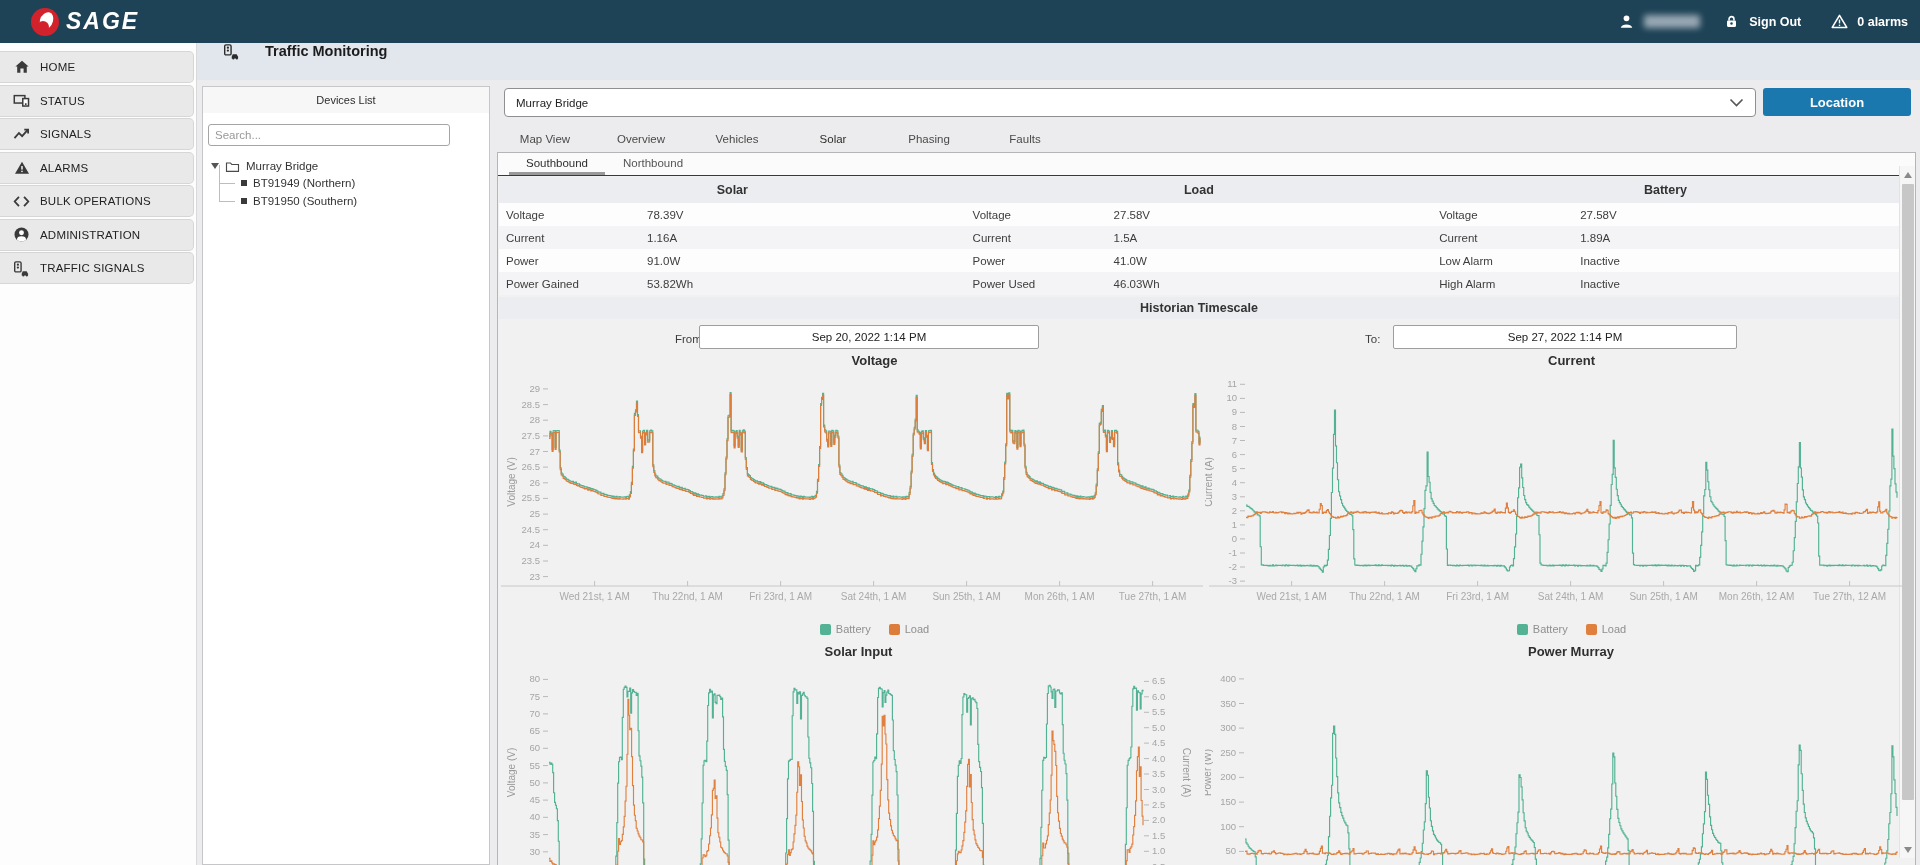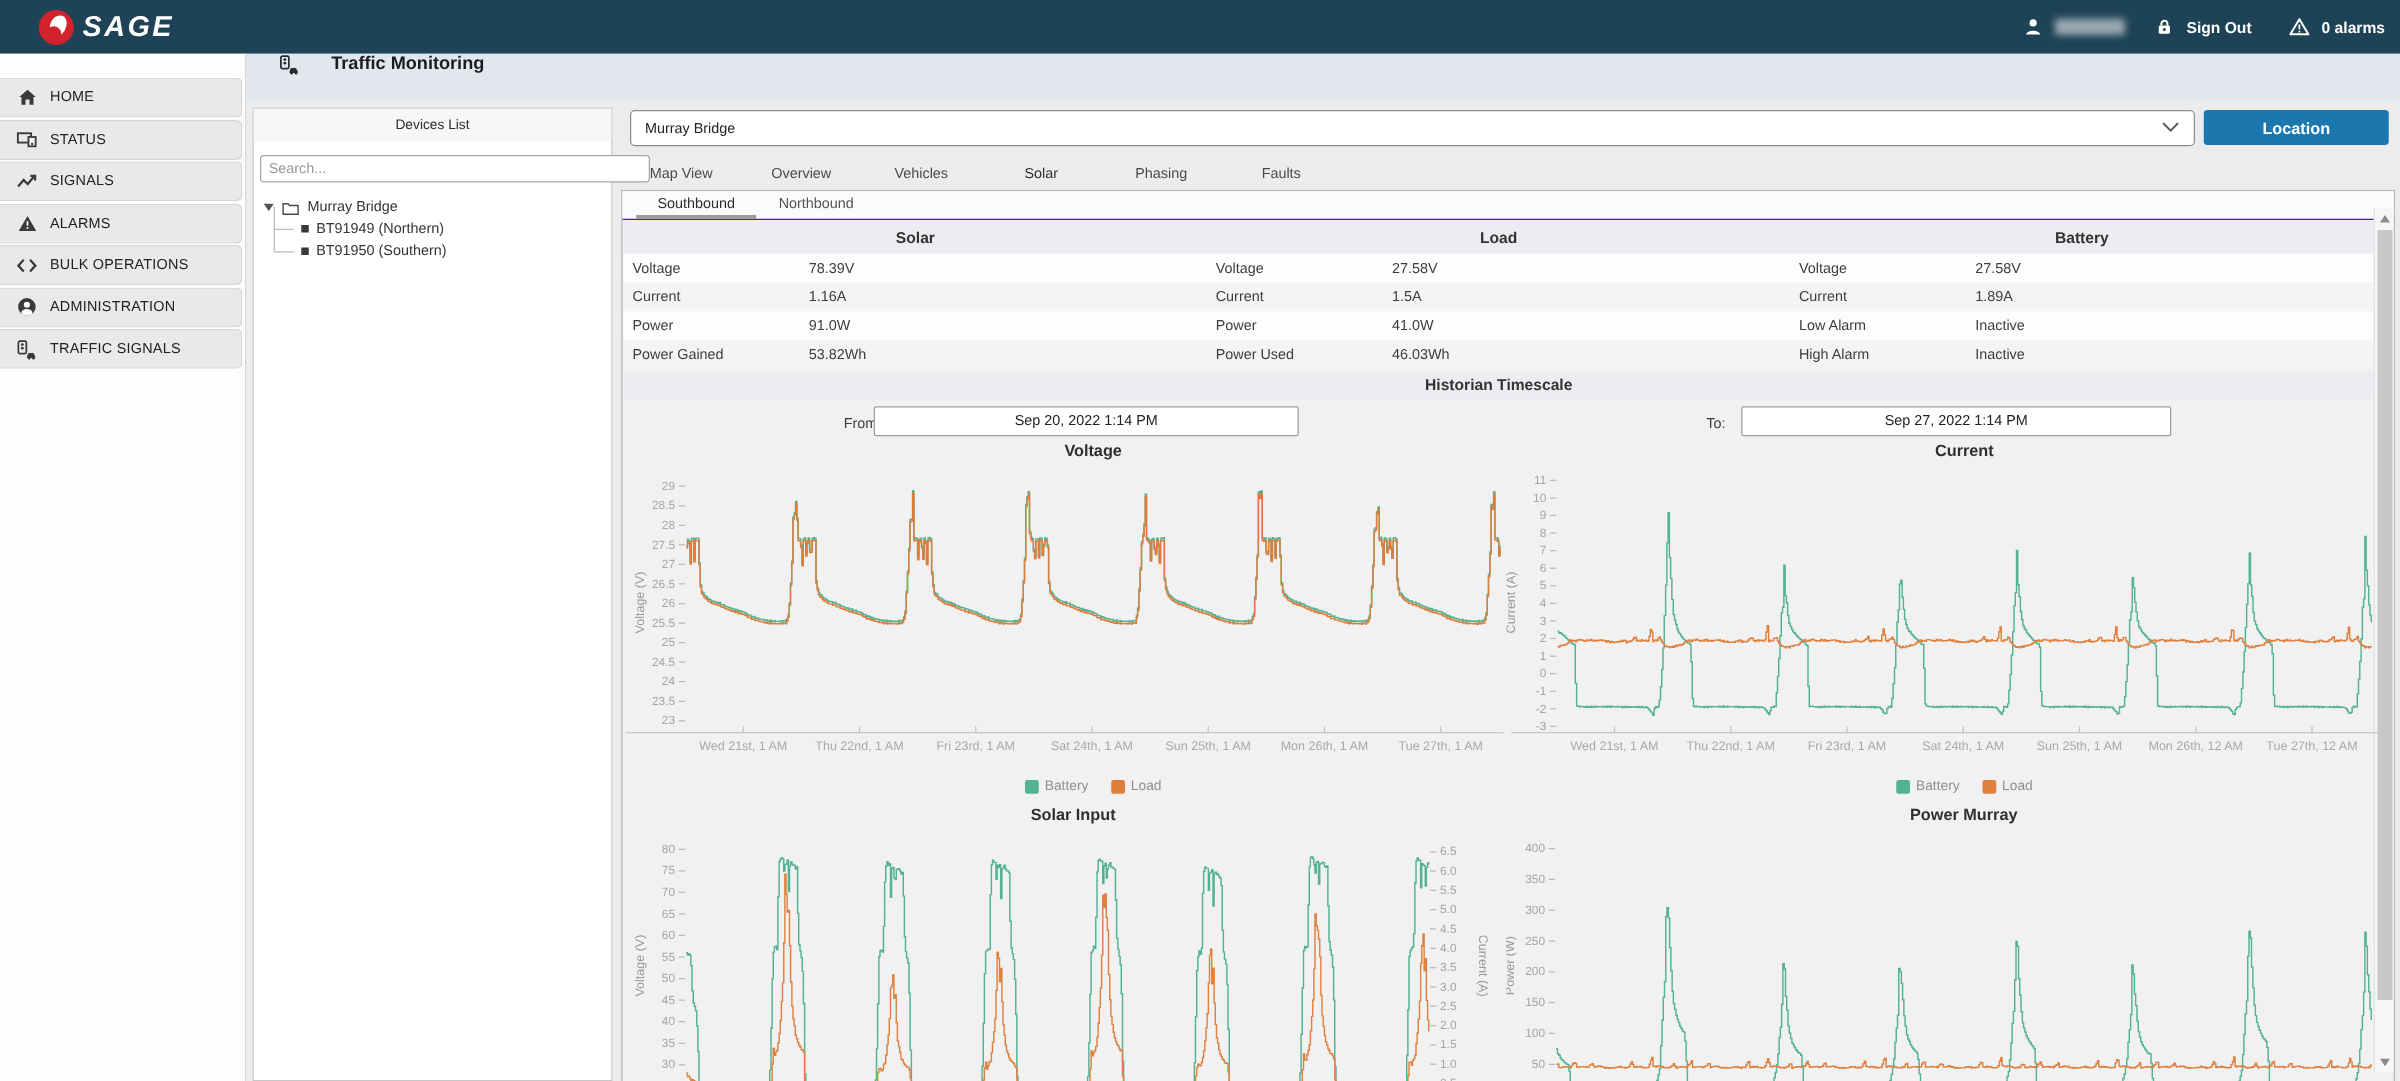--- a/index.html
+++ b/index.html
@@ -13,33 +13,33 @@
 #brand-mark{width:28px;height:28px;border-radius:50%;background:#d2232c;position:relative;overflow:hidden}
 #brand-mark:before{content:"";position:absolute;left:9px;top:4px;width:13px;height:17px;background:#fff;border-radius:60% 40% 50% 50%/55% 45% 55% 45%;transform:rotate(14deg)}
 #brand-mark:after{content:"";position:absolute;left:6px;top:13px;width:12px;height:12px;background:#d2232c;border-radius:50%}
 #brand-text{color:#fff;font-weight:bold;font-style:italic;font-size:23px;letter-spacing:2px}
 #nav-right{margin-left:auto;display:flex;align-items:center;gap:9px;margin-right:12px;color:#fff}
 #user-blur{width:56px;height:13px;background:#aebac4;opacity:.85;filter:blur(3px);border-radius:2px;margin-right:14px}
 .nav-label{font-weight:bold;font-size:12.5px;color:#fff}
 .nav-gap{width:12px}
 
 
-#sidebar{position:absolute;left:0;top:43px;width:197px;height:822px;background:#fdfdfd;border-right:1px solid #d9d9da;padding-top:19px}
+#sidebar{position:absolute;left:0;top:43px;width:197px;height:822px;background:#fdfdfd;border-right:1px solid #d9d9da;padding-top:8px}
 .sb-item{height:32px;margin:0 2px 1.5px 0;background:#e9e9ea;border:1px solid #d6d6d7;border-left:none;border-radius:0 5px 5px 0;display:flex;align-items:center;padding-left:13px;gap:10px;cursor:pointer}
 .sb-label{font-size:11.5px;color:#222;letter-spacing:.2px}
 .sb-ico{width:17px;height:17px;display:flex;align-items:center;justify-content:center}
 
 
 #page-header{position:absolute;left:197px;top:43px;width:1723px;height:37px;background:#e2e6ed;display:flex;gap:25px;padding-left:26px}
 #page-title{font-weight:bold;font-size:14.5px;color:#1c1c1c}
 
 
 #devices-panel{position:absolute;left:202px;top:86px;width:288px;height:779px;background:#fff;border:1px solid #c6c6c8}
 #devices-title{height:26px;background:#f7f7f8;display:flex;align-items:center;justify-content:center;font-weight:normal;font-size:11px;color:#2c2c2c}
-#devices-search{display:block;margin:11px 5px 0 5px;width:312px;height:22px;border:1px solid #a5a5a6;border-radius:3px;padding:0 6px;font-size:11.5px;font-family:"Liberation Sans",sans-serif;color:#333}
+#devices-search{display:block;margin:11px 5px 0 5px;width:242px;height:22px;border:1px solid #a5a5a6;border-radius:3px;padding:0 6px;font-size:11.5px;font-family:"Liberation Sans",sans-serif;color:#333}
 #devices-search::placeholder{color:#999}
 #tree{margin-top:12px;position:relative}
 #tree-root{display:flex;align-items:center;gap:5px;padding-left:8px;height:16px;cursor:pointer}
 .tree-arrow{width:0;height:0;border-left:4px solid transparent;border-right:4px solid transparent;border-top:6px solid #555}
 .tree-label{font-size:11.5px;color:#333}
 .tree-child{display:flex;align-items:center;gap:6px;height:18px;padding-left:38px;position:relative;cursor:pointer}
 .tree-child:before{content:"";position:absolute;left:16px;top:-9px;height:18px;border-left:1px solid #bdbdbd}
 .tree-child:after{content:"";position:absolute;left:16px;top:9px;width:16px;border-top:1px solid #bdbdbd}
 .node-sq{width:6px;height:6px;background:#3a3a3a;flex:none;z-index:1}
 

